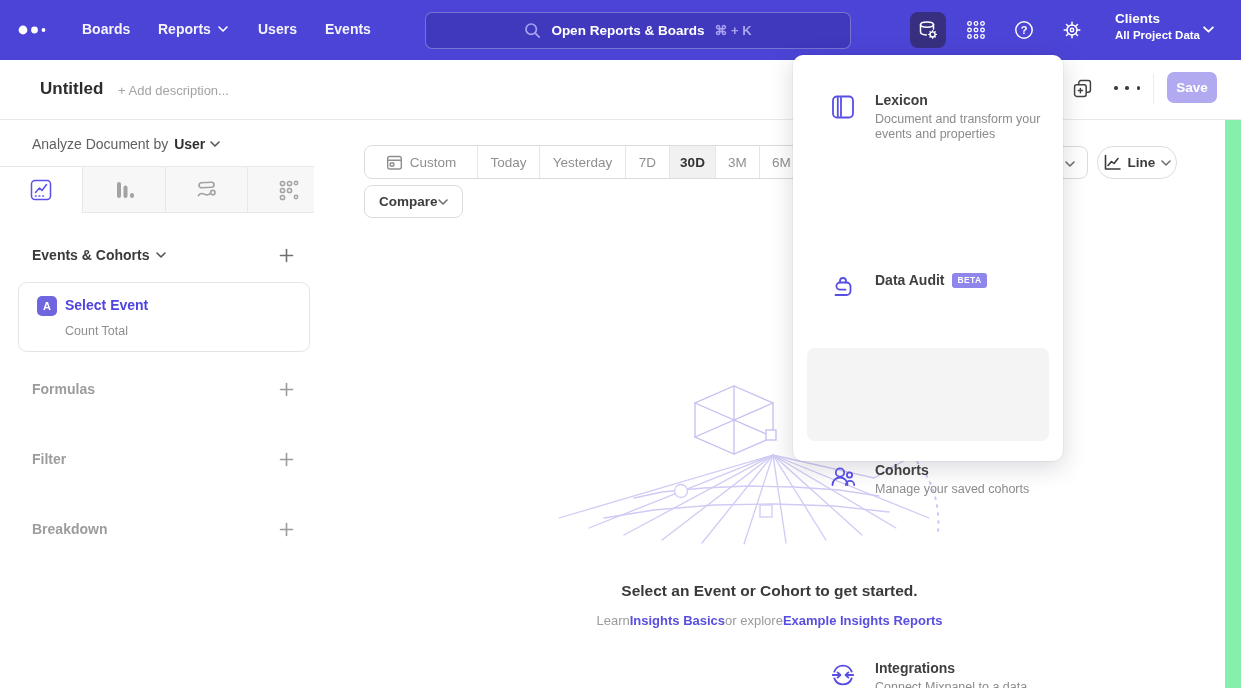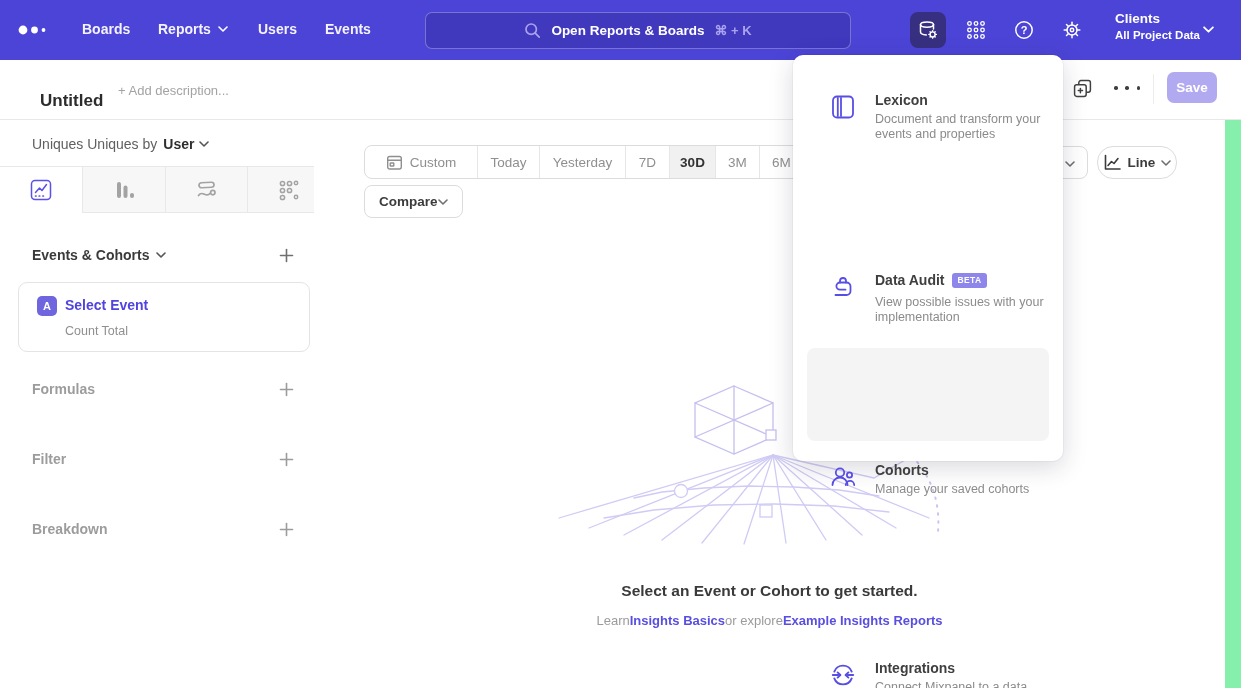--- a/index.html
+++ b/index.html
@@ -19,21 +19,21 @@
   .searchbar .sc { color:#aaa4f0; font-size:13px; font-weight:600; }
   .nav-iconbtn { position:absolute; top:12px; width:36px; height:36px; border-radius:8px; display:flex; align-items:center; justify-content:center; cursor:pointer; }
   .nav-iconbtn.active { background:#373080; }
   .account { position:absolute; left:1115px; top:11px; cursor:pointer; }
   .account .nm { color:#fff; font-size:13.5px; font-weight:700; }
   .account .pr { color:#fff; font-size:11.5px; font-weight:700; margin-top:3px; }
   .account-chev { position:absolute; left:1203px; top:26px; color:#fff; }
 
   
   .header { position:absolute; left:0; top:60px; width:1241px; height:60px; background:#fff; border-bottom:1px solid #e8e8e8; z-index:2; }
-  .rep-title { position:absolute; left:40px; top:19px; font-size:17px; font-weight:700; color:#2c2c2c;margin-top:12px; }
+  .rep-title { position:absolute; left:40px; top:19px; font-size:17px; font-weight:700; color:#2c2c2c; }
   .rep-desc { position:absolute; left:118px; top:23px; font-size:13px; color:#a3a3a3; cursor:text; }
   .hdr-ic { position:absolute; top:19px; cursor:pointer; }
   .hdr-divider { position:absolute; left:1153px; top:14px; width:1px; height:30px; background:#ececec; }
   .save-btn { position:absolute; left:1167px; top:12px; width:50px; height:31px; border-radius:7px; background:#b1aaf1;
               color:#fff; font-size:13.5px; font-weight:700; display:flex; align-items:center; justify-content:center; cursor:pointer; }
   .dots3 { position:absolute; left:1114px; top:26px; width:26px; display:flex; justify-content:space-between; }
   .dots3 div { width:3.5px; height:3.5px; border-radius:50%; background:#3f3f3f; }
 
   
   .sidebar { position:absolute; left:0; top:120px; width:330px; height:568px; background:#fff; border-right:1px solid #e7e7e7; }
@@ -197,21 +197,21 @@
       <div></div>
         <div></div>
         <div></div>
     </div>
     <div class="hdr-divider"></div>
     <div class="save-btn">Save</div>
   </div>
 
   <div class="sidebar">
     <div class="analyze">
-      <span>Uniques Uniques by</span>
+      <span>Analyze Document by</span>
       <span class="val">
         <span>User</span>
         <span class="chev"><svg width="10" height="6" viewBox="0 0 10 6">
               <polyline points="1,1 5,5 9,1" fill="none" stroke="#555" stroke-width="1.6" stroke-linecap="round" stroke-linejoin="round"></polyline>
             </svg></span>
       </span>
     </div>
 
     <div class="tabstrip">
       <div class="tabcell">
@@ -428,21 +428,20 @@
       <svg class="mi-icon" style="top:129px" viewBox="0 0 26 26">
         <g fill="none" stroke="#584ee4" stroke-width="1.8" stroke-linecap="round" stroke-linejoin="round">
           <path d="M10,8.5 V7 a3,3 0 0 1 6,0 v1.5"></path>
           <path d="M5.5,21 H16.5 a4,4 0 0 0 4,-4 v-4.5 a4,4 0 0 0 -4,-4 H10 a3.6,3.6 0 0 0 0,7.2 h5.5"></path>
         </g>
       </svg>
       <div class="mi-title" style="top:127px">
         <span>Data Audit</span>
         <span class="beta">BETA</span>
       </div>
-      <div class="mi-desc" style="top:150px;width:182px">View possible issues with your implementation</div>
     </div>
 
     <div class="mi" style="top:185px;height:80px">
       <svg class="mi-icon" style="top:223px" viewBox="0 0 26 26">
         <g fill="none" stroke="#584ee4" stroke-width="1.8" stroke-linecap="round">
           <circle cx="10" cy="9.5" r="4.2"></circle>
           <path d="M2.5,22 a7.5,7.5 0 0 1 15,0"></path>
           <circle cx="19.5" cy="12" r="2.6"></circle>
           <path d="M15.8,22 a4.2,4.2 0 0 1 8.4,0"></path>
         </g>

